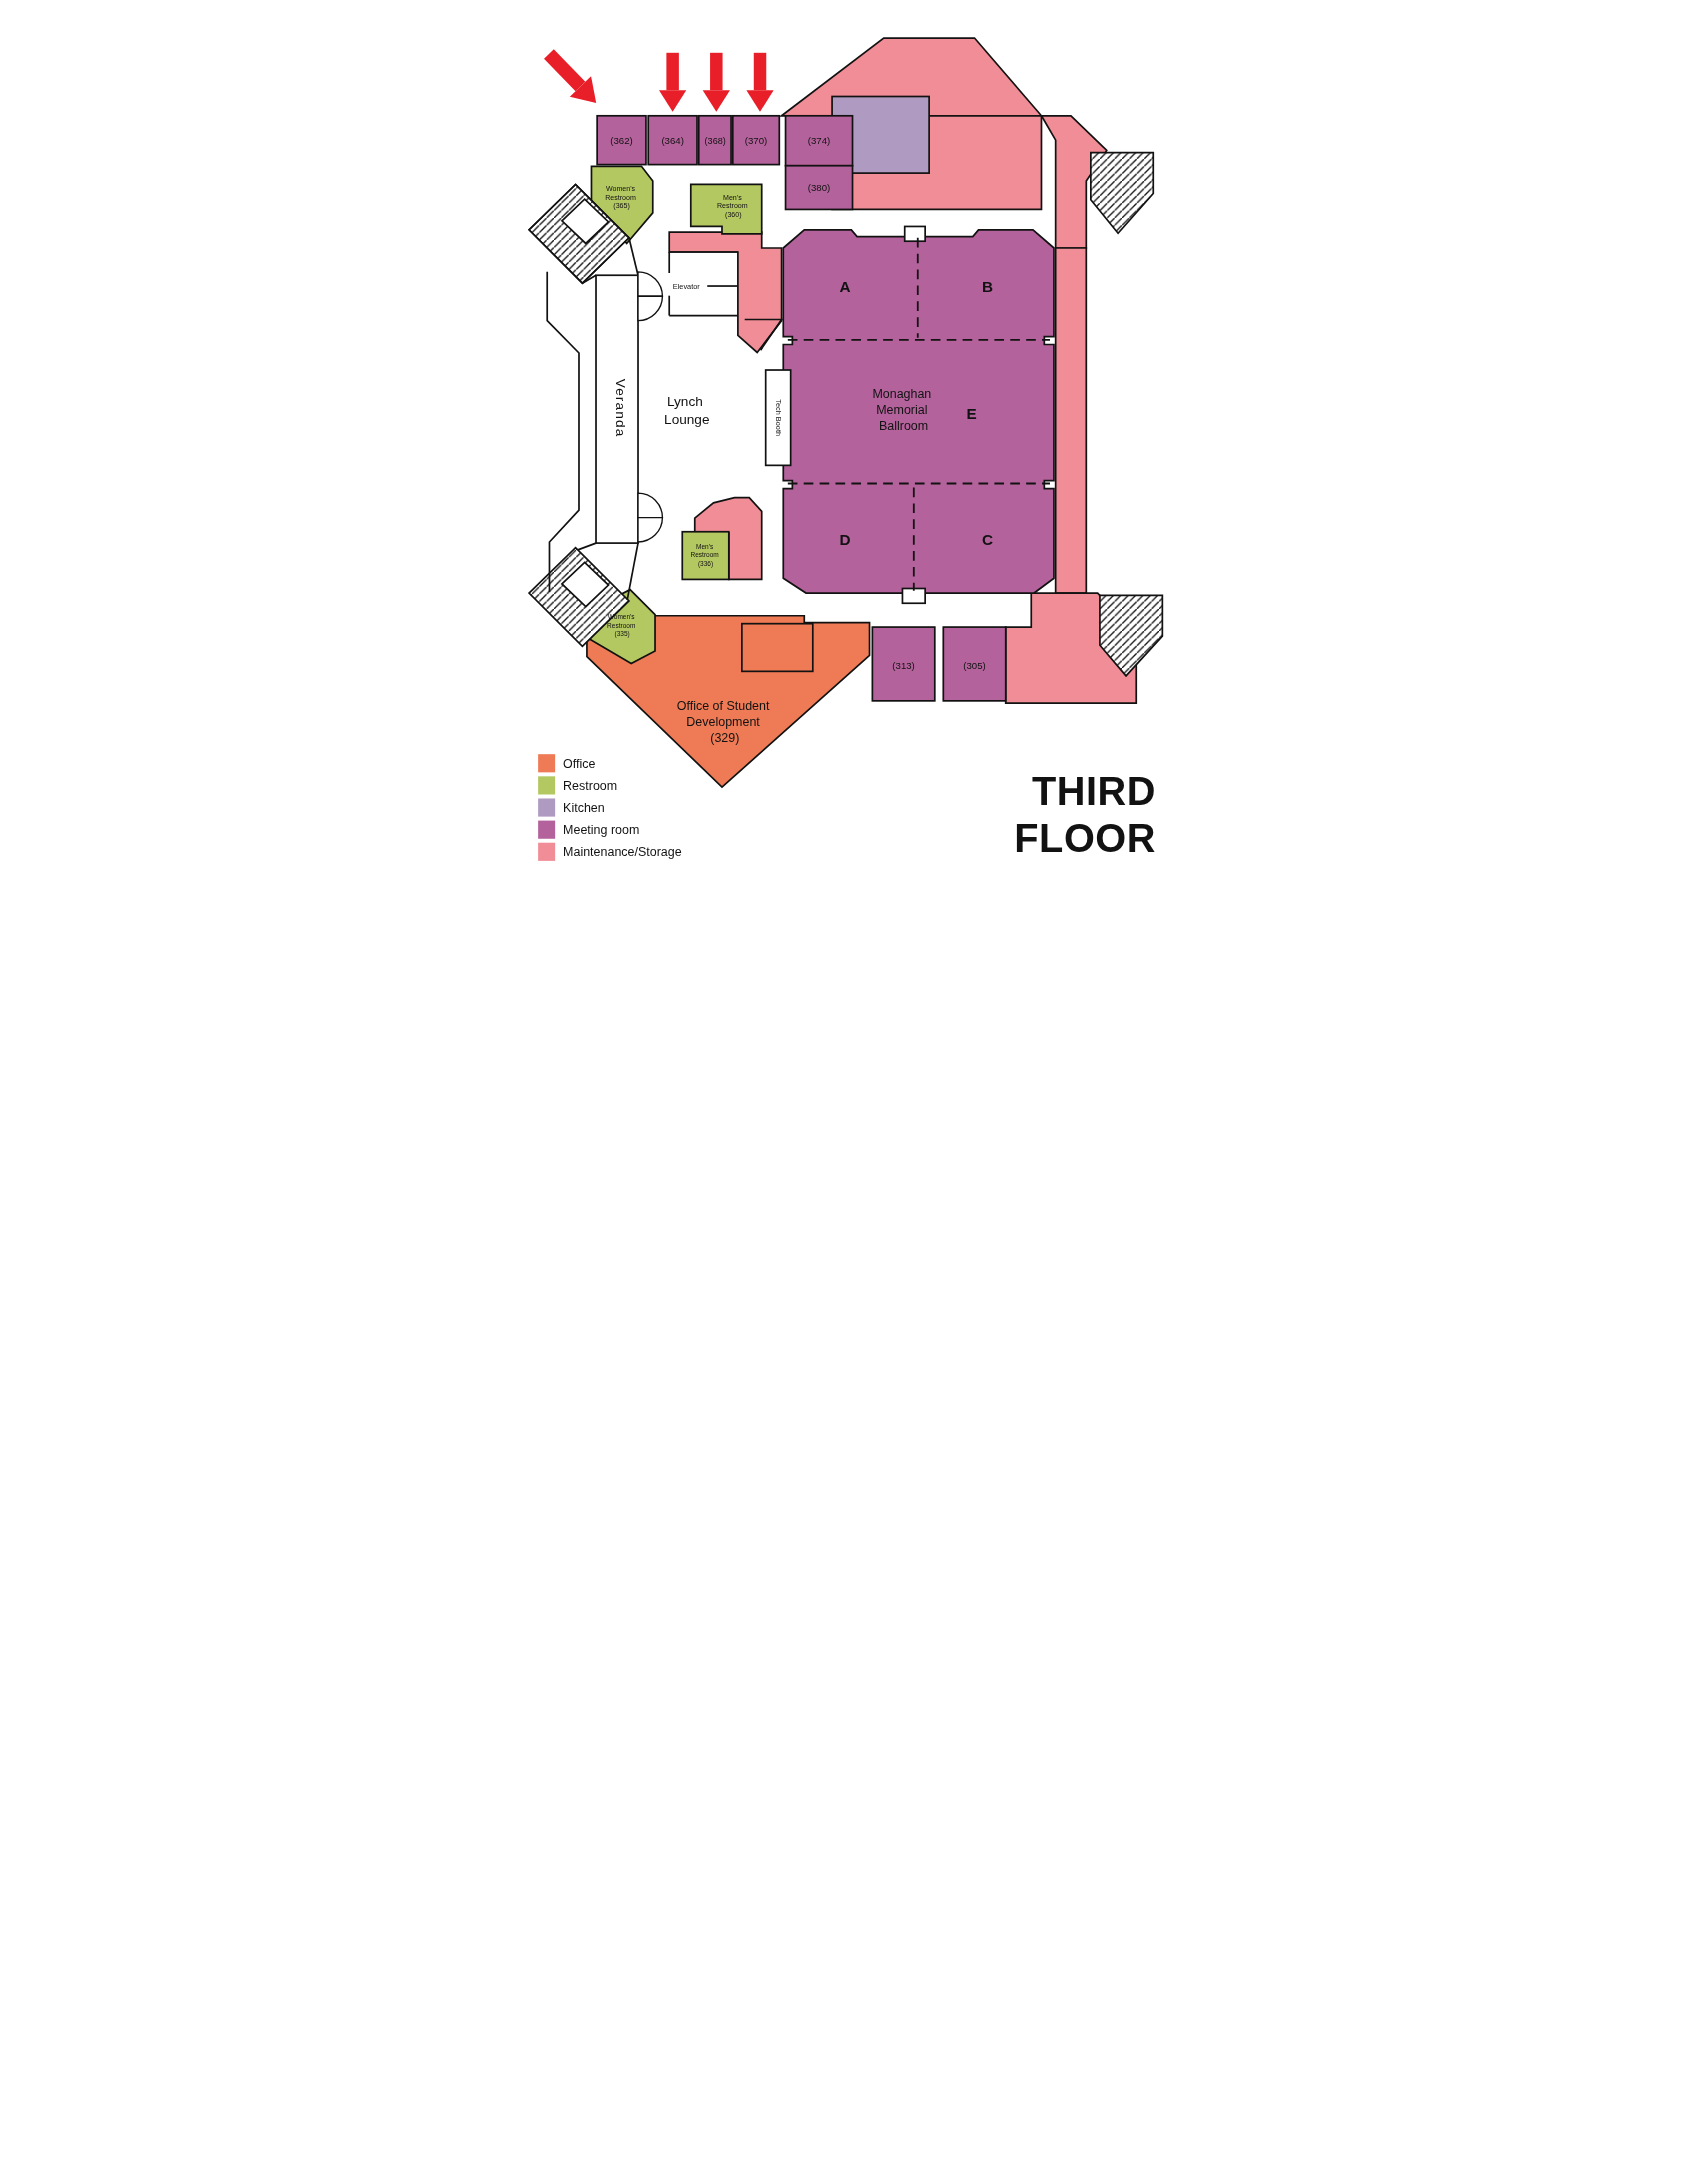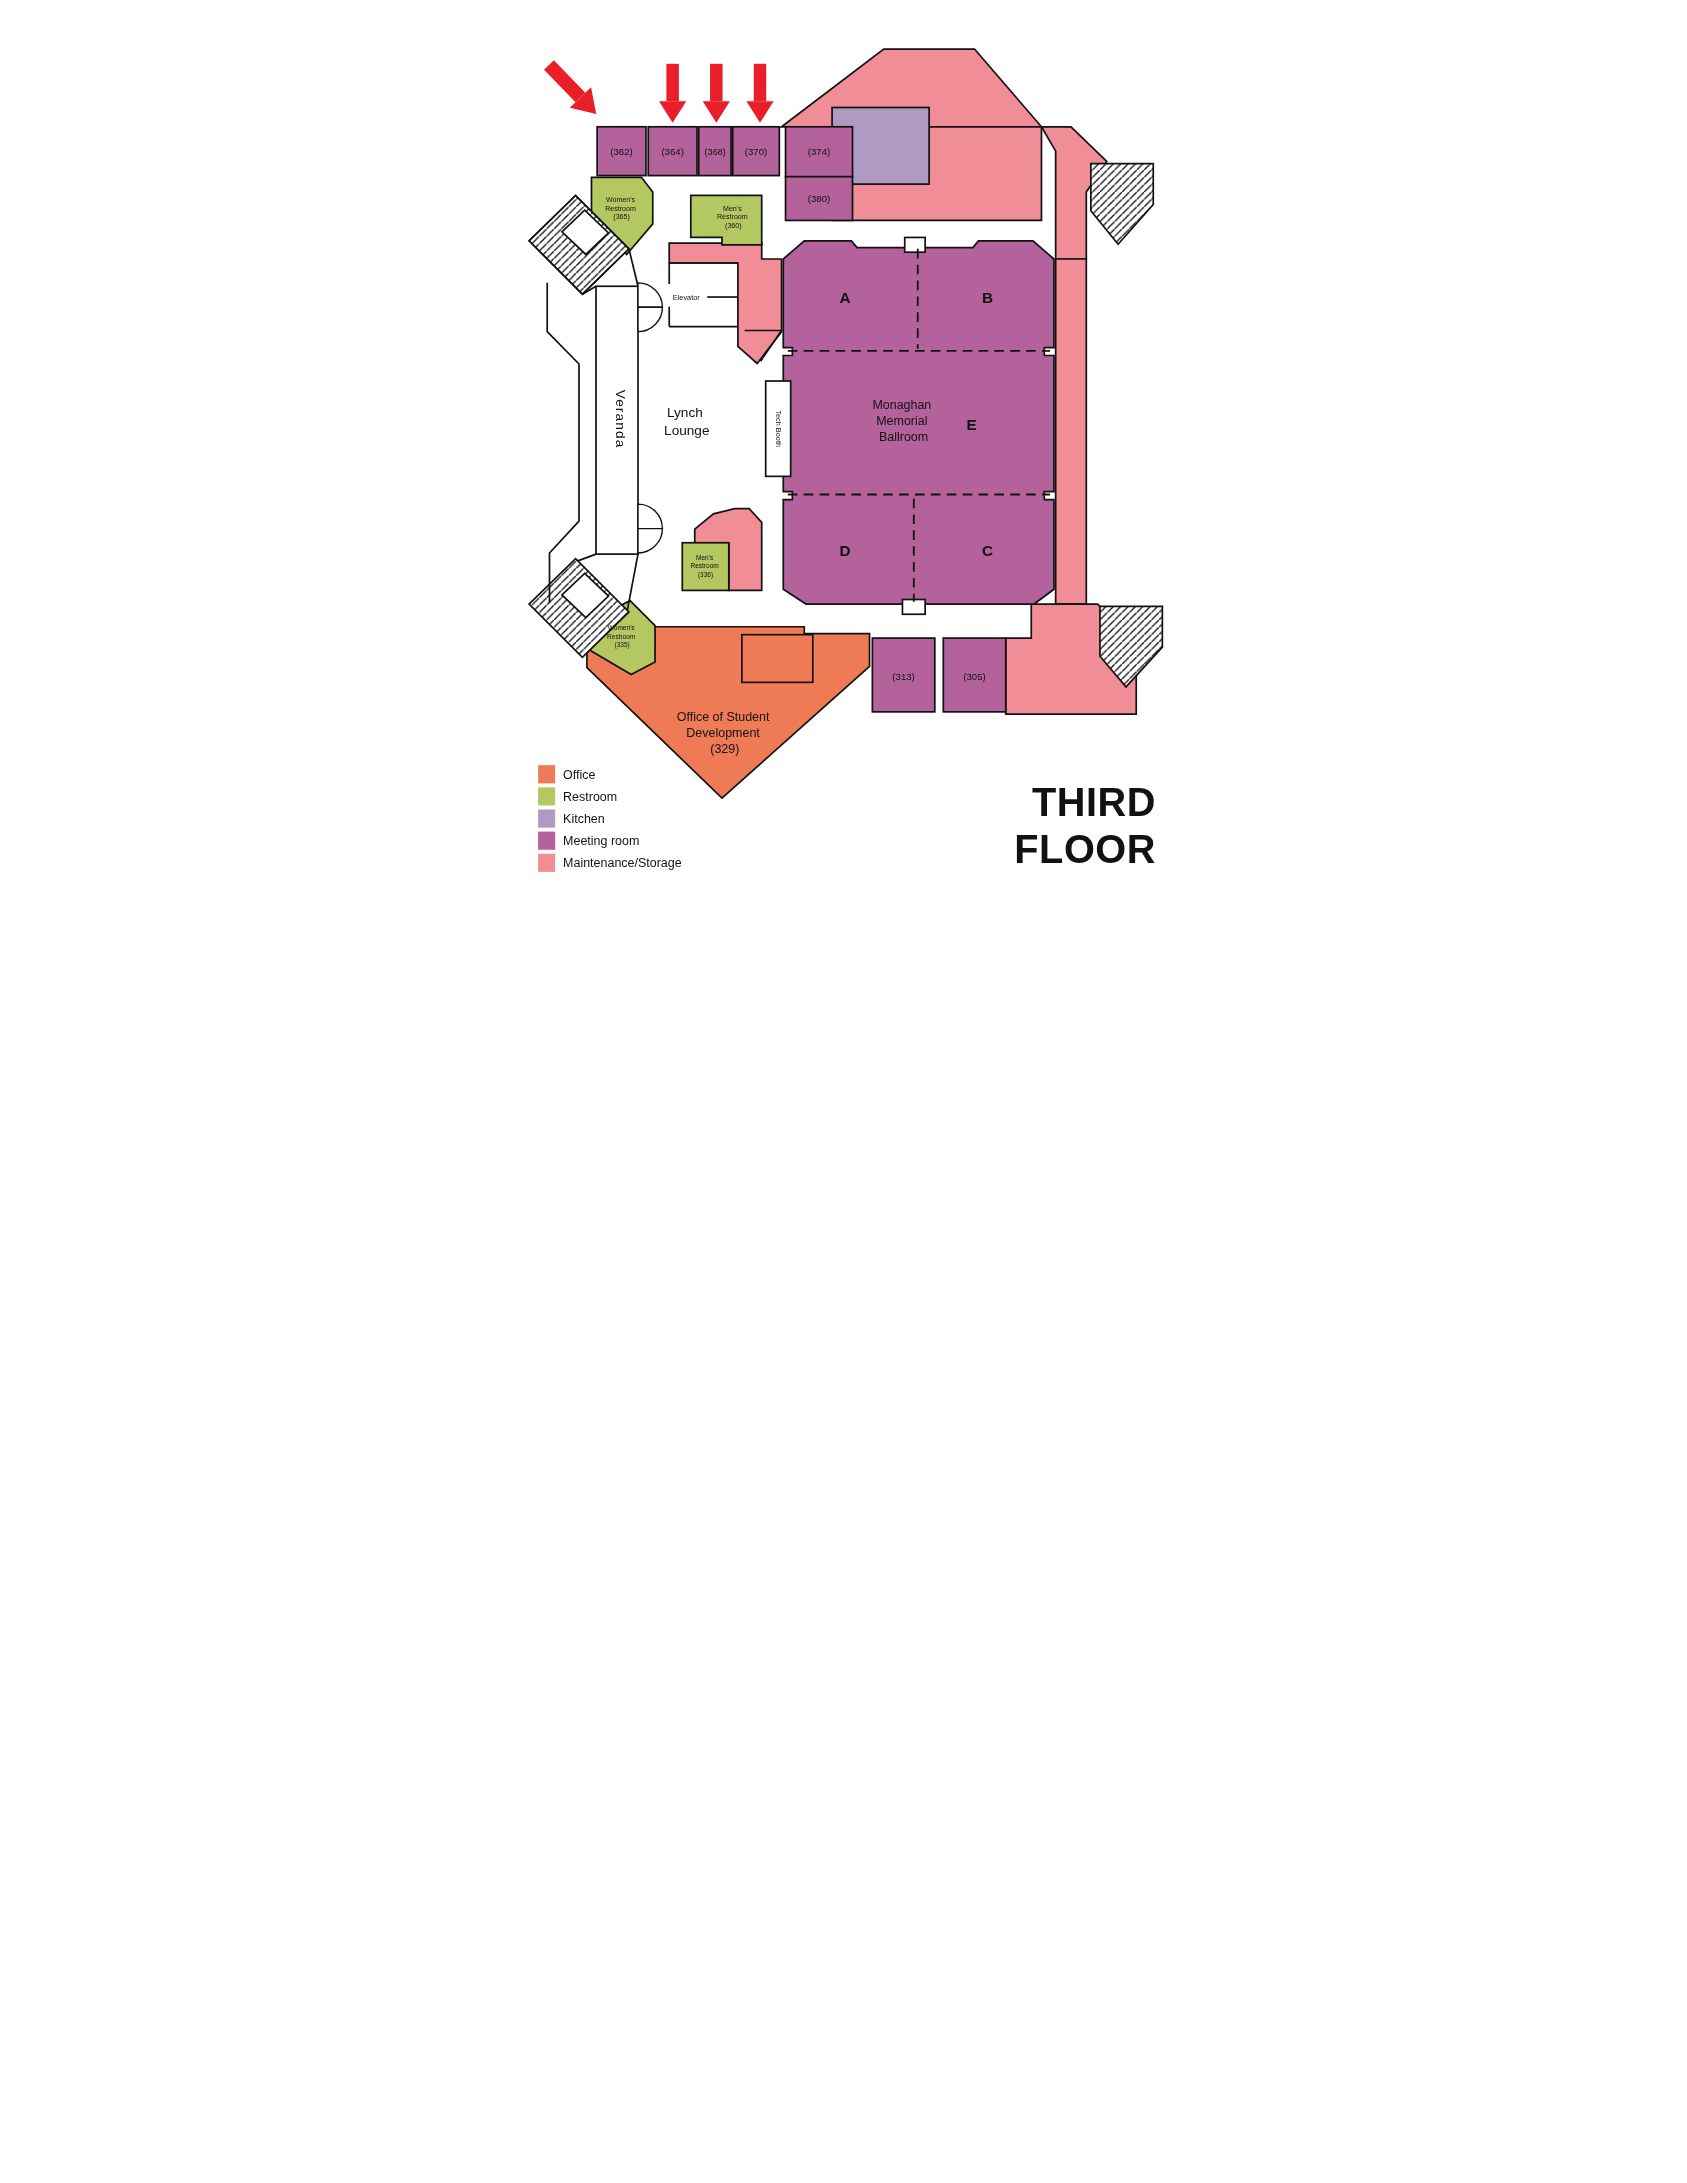--- a/index.html
+++ b/index.html
@@ -1,17 +1,17 @@
 <!DOCTYPE html>
 <html style="font-size:9px"><head>
 <meta charset="utf-8">
 <style>
   html,body{margin:0;padding:0;background:#ffffff;}
   body{font-family:"Liberation Sans", sans-serif;}
-  .plan-wrap{width:100%;max-width:698px;margin:15px auto;}
+  .plan-wrap{width:100%;max-width:698px;margin:4px auto;}
   svg{display:block;width:100%;height:auto;}
   svg text{fill:#121212;font-family:"Liberation Sans", sans-serif;}
   .room-num{font-size:17px;}
   .room-num-sm{font-size:16px;}
   .rr-label{font-size:12.5px;}
   .rr-label-sm{font-size:11.5px;}
   .section-letter{font-size:27px;font-weight:bold;}
   .big-label{font-size:22px;}
   .mid-label{font-size:24px;}
   .small-label{font-size:13px;}

